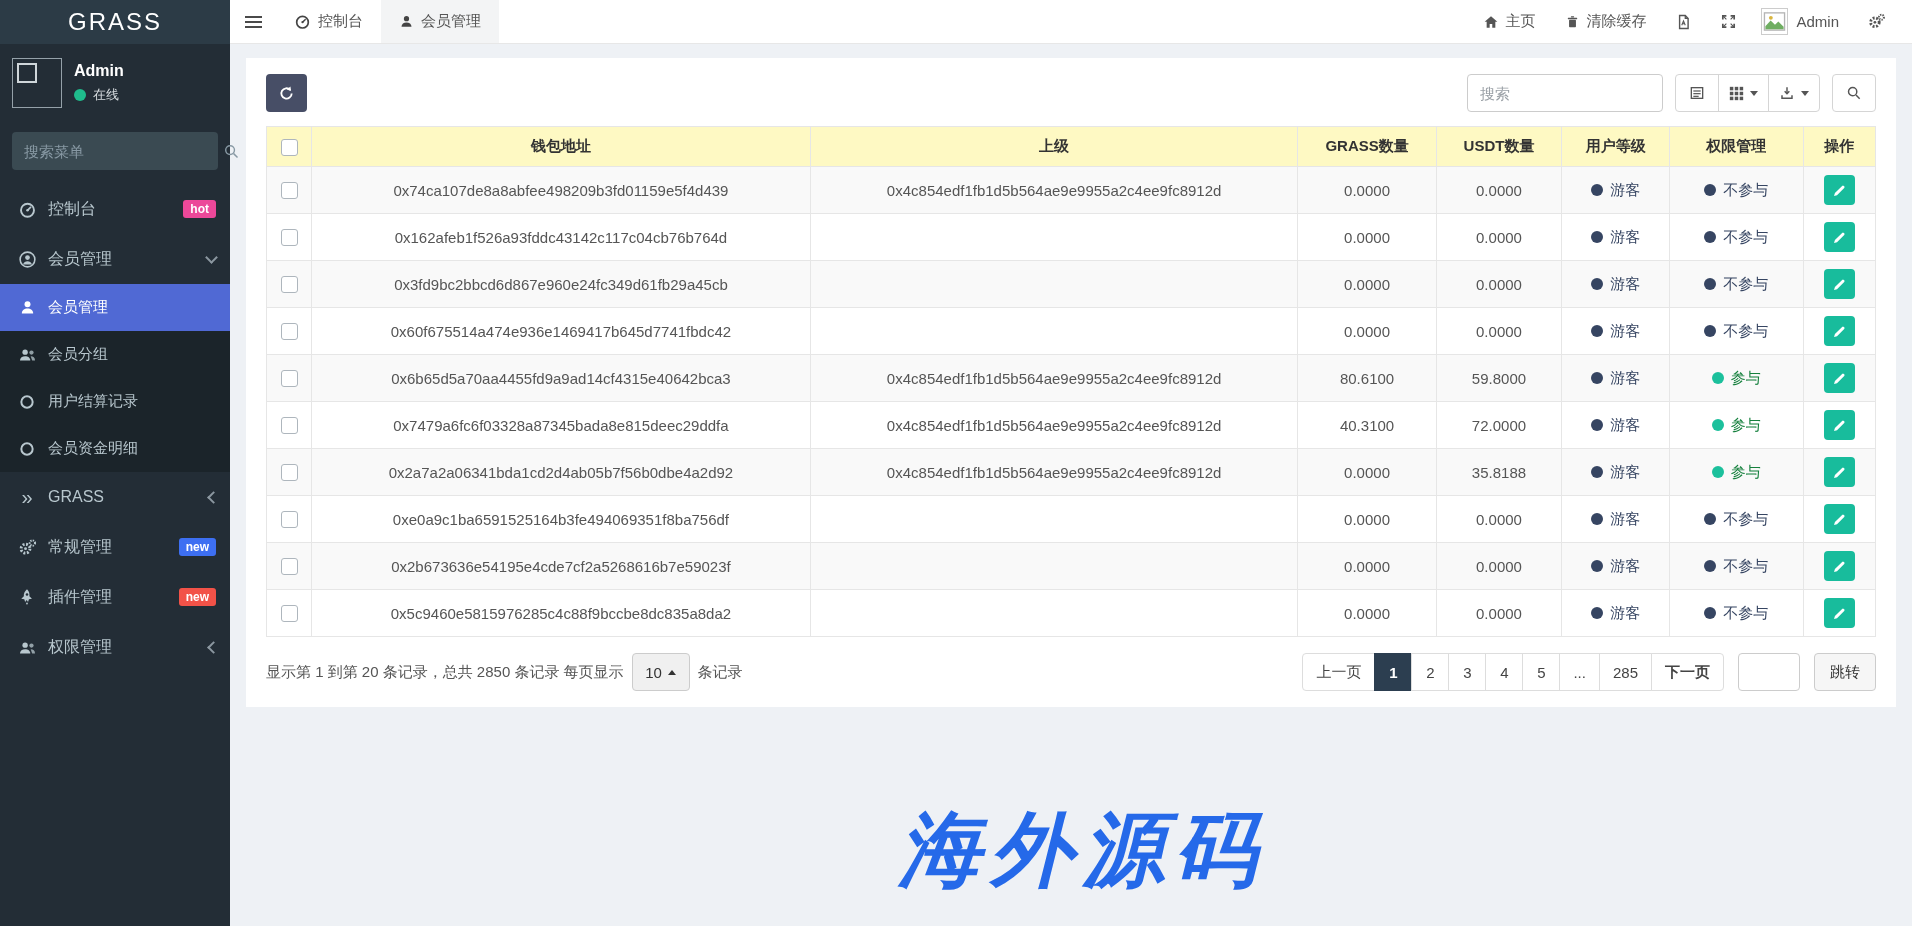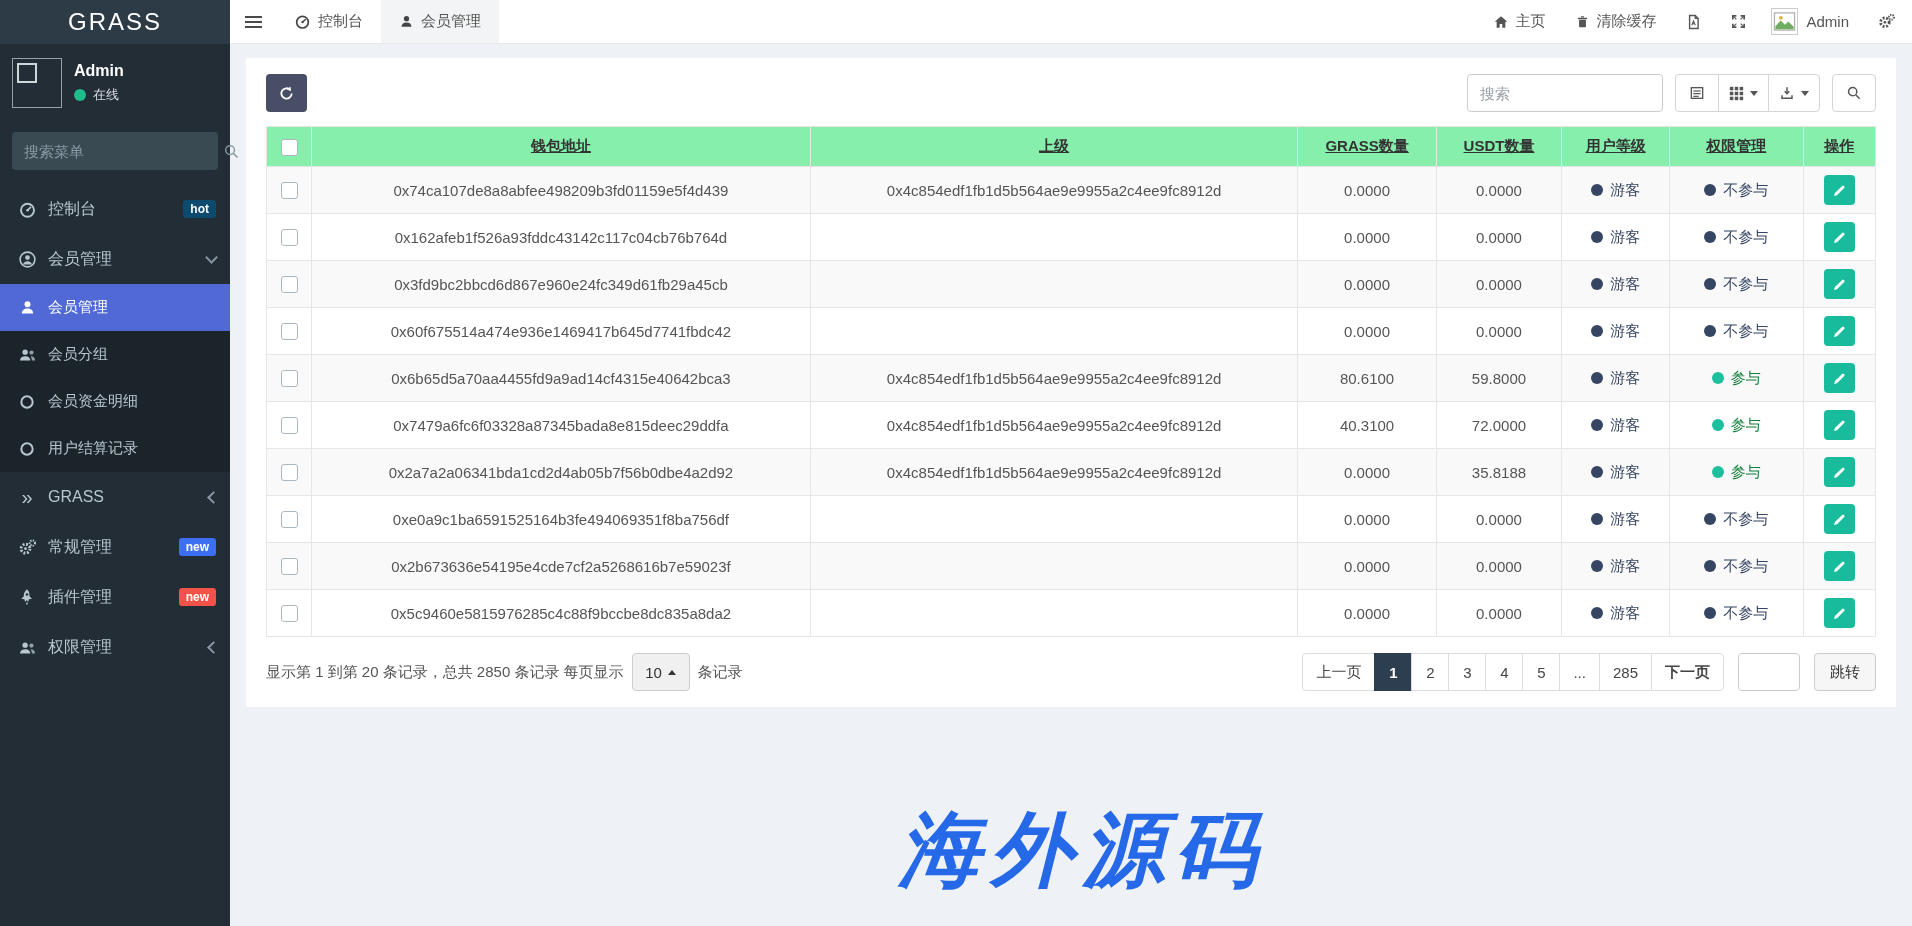--- a/index.html
+++ b/index.html
@@ -39,21 +39,21 @@
   
   .navbar { position:absolute; left:230px; top:0; right:0; height:44px; background:#fff; border-bottom:1px solid #e7e7e7;
     display:flex; align-items:stretch; }
   .nav-left { display:flex; align-items:stretch; }
   .hamburger { width:46px; display:flex; align-items:center; justify-content:center; cursor:pointer; }
   .hamburger .bars { width:17px; }
   .hamburger .bars span { display:block; height:2px; background:#4a4a4a; margin:3px 0; }
   .nav-tab { display:flex; align-items:center; padding:0 18px; color:#555; font-size:15px; cursor:pointer; }
   .nav-tab .t-ico { margin-right:7px; color:#444; display:flex; }
   .nav-tab.active { background:#f3f4f5; }
-  .nav-right { margin-left:auto; display:flex; align-items:center; padding-right:10px; }
+  .nav-right { margin-left:auto; display:flex; align-items:center; padding-right:20px; }
   .nav-link { display:flex; align-items:center; color:#555; font-size:15px; padding:0 15px; cursor:pointer; }
   .nav-link .t-ico { margin-right:6px; color:#555; display:flex; }
   .nav-iconbtn { padding:0 14px; color:#555; cursor:pointer; display:flex; align-items:center; }
   .nav-avatar { width:27px; height:27px; border:1px solid #ccc; background:#fff; padding:1px; margin:0 8px 0 10px; }
   .nav-user { color:#555; font-size:15px; margin-right:14px; cursor:pointer; }
 
   
   .content { position:absolute; left:230px; top:44px; right:0; bottom:0; background:#eef1f5; }
   .card { margin:14px 16px 0 16px; background:#fff; padding:16px 20px 16px 20px; }
   .toolbar { display:flex; align-items:center; }
@@ -70,21 +70,21 @@
   .btn-group .tb-btn:last-child { border-radius:0 4px 4px 0; }
   .tb-btn.single { border-radius:4px; margin-left:12px; }
   .caret-dn { width:0; height:0; border-left:4px solid transparent; border-right:4px solid transparent;
     border-top:5px solid #555; margin-left:6px; }
   .caret-up { width:0; height:0; border-left:4px solid transparent; border-right:4px solid transparent;
     border-bottom:5px solid #333; margin-left:6px; }
 
   
   table.grid { width:100%; border-collapse:collapse; margin-top:14px; }
   .grid th, .grid td { border:1px solid #e6e6e6; text-align:center; vertical-align:middle; }
-  .grid th { height:40px; font-size:15px; color:#333; font-weight:bold; background:#86efac;text-decoration:underline; }
+  .grid th { height:40px; font-size:15px; color:#333; font-weight:bold; background:#fef9c3; }
   .grid td { height:47px; font-size:15px; color:#555; }
   .grid tbody tr:nth-child(odd) { background:#f9f9f9; }
   .grid .col-check { width:2.8%; } .grid .col-wallet { width:31%; } .grid .col-upline { width:30.3%; }
   .grid .col-grass { width:8.6%; } .grid .col-usdt { width:7.8%; } .grid .col-level { width:6.7%; }
   .grid .col-status { width:8.3%; } .grid .col-op { width:4.5%; }
   .cbx { appearance:none; -webkit-appearance:none; width:17px; height:17px; border:1px solid #aeb6bd; border-radius:3px;
     background:#fff; cursor:pointer; vertical-align:middle; }
   .dot { width:12px; height:12px; border-radius:50%; display:inline-block; vertical-align:-1px; }
   .dot.dark { background:#364562; }
   .dot.green { background:#1cc09c; }
@@ -145,21 +145,21 @@
   <ul class="menu">
     <li class="menu-item">
       <span class="mi-ico">
         <svg width="19" height="19" viewBox="0 0 24 24">
             <circle cx="12" cy="13" r="8.2" fill="none" stroke="currentColor" stroke-width="2.4"></circle>
             <line x1="12" y1="13" x2="16.4" y2="8.8" stroke="currentColor" stroke-width="2.2"></line>
             <circle cx="12" cy="13" r="1.6" fill="currentColor"></circle>
           </svg>
       </span>
       <span class="mi-label">控制台</span>
-      <span class="badge" style="background:#0c4a6e">hot</span>
+      <span class="badge" style="background:#ec4899">hot</span>
     </li>
 
     <li class="menu-item">
       <span class="mi-ico">
         <svg width="19" height="19" viewBox="0 0 24 24">
             <circle cx="12" cy="12" r="9.3" fill="none" stroke="currentColor" stroke-width="2"></circle>
             <circle cx="12" cy="9.6" r="3" fill="currentColor"></circle>
             <path d="M6.3 18.2c1.1-2.8 3.2-4 5.7-4s4.6 1.2 5.7 4" fill="currentColor"></path>
           </svg>
       </span>
@@ -187,29 +187,29 @@
             </svg>
         </span>
         <span class="mi-label">会员分组</span>
       </li>
       <li class="menu-item">
         <span class="mi-ico">
           <svg width="16" height="16" viewBox="0 0 24 24">
               <circle cx="12" cy="12" r="8.5" fill="none" stroke="currentColor" stroke-width="3"></circle>
             </svg>
         </span>
-        <span class="mi-label">会员资金明细</span>
+        <span class="mi-label">用户结算记录</span>
       </li>
       <li class="menu-item">
         <span class="mi-ico">
           <svg width="16" height="16" viewBox="0 0 24 24">
               <circle cx="12" cy="12" r="8.5" fill="none" stroke="currentColor" stroke-width="3"></circle>
             </svg>
         </span>
-        <span class="mi-label">用户结算记录</span>
+        <span class="mi-label">会员资金明细</span>
       </li>
     </ul>
 
     <li class="menu-item">
       <span class="mi-ico dbl-angle">»</span>
       <span class="mi-label">GRASS</span>
       <span class="chev left"></span>
     </li>
 
     <li class="menu-item">

